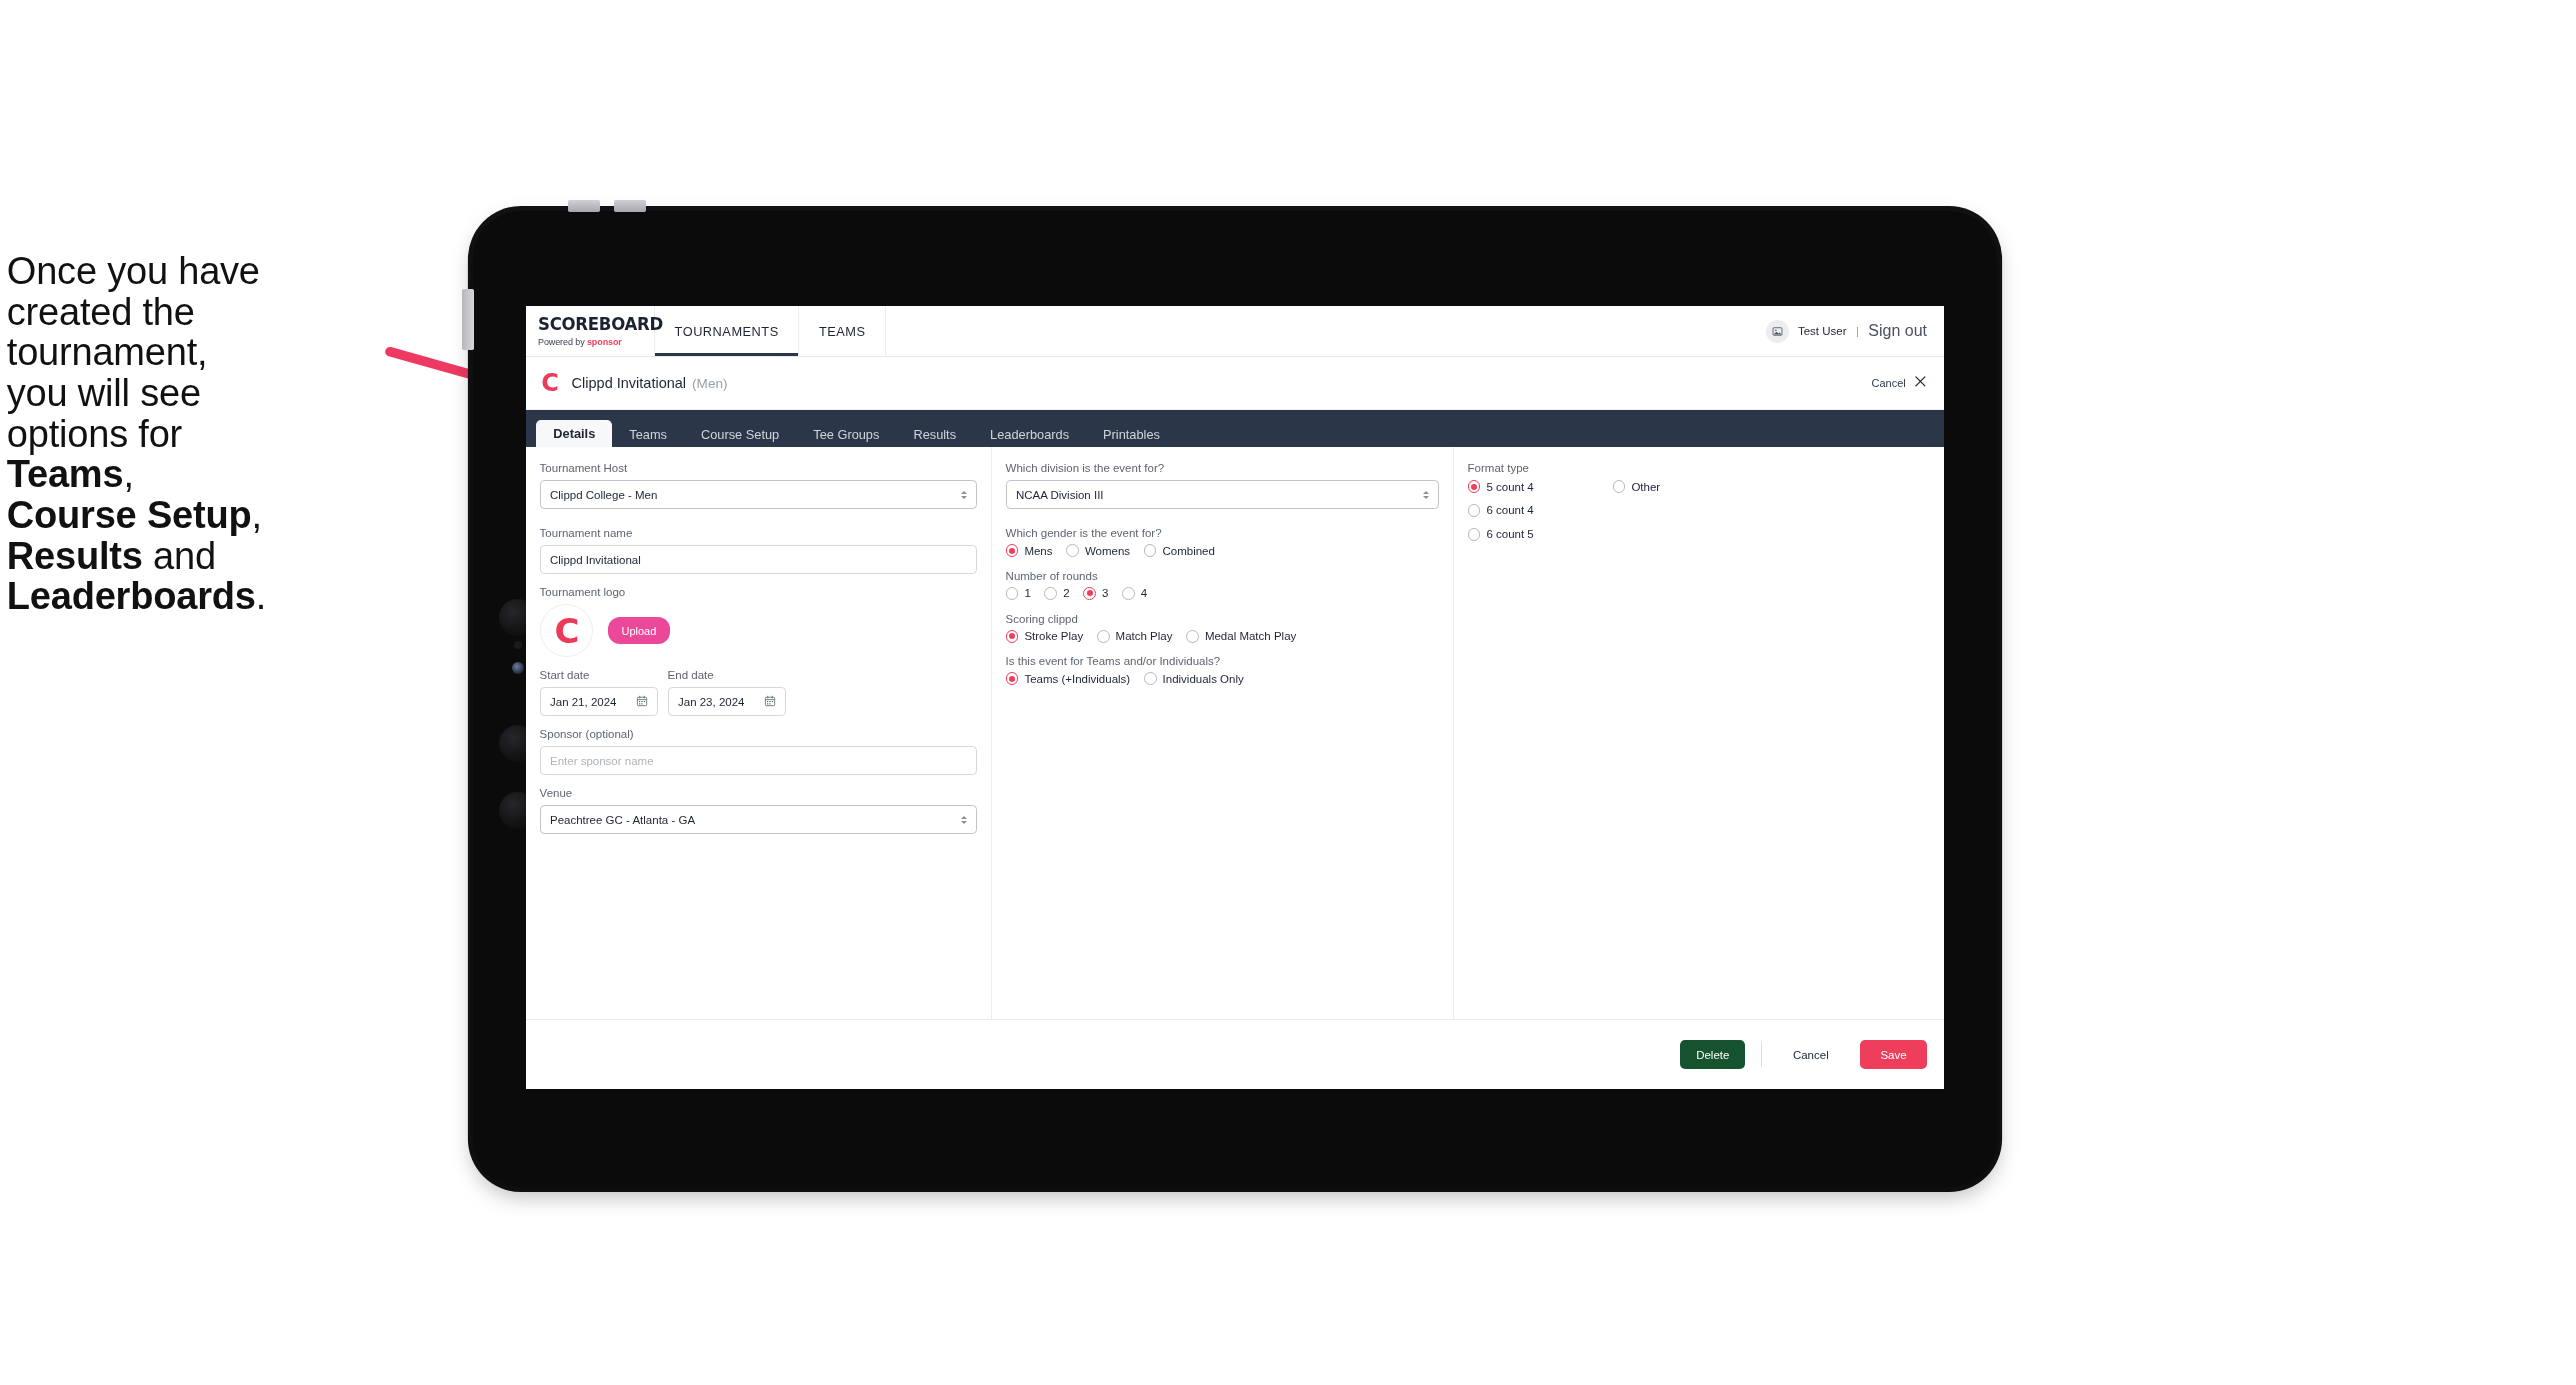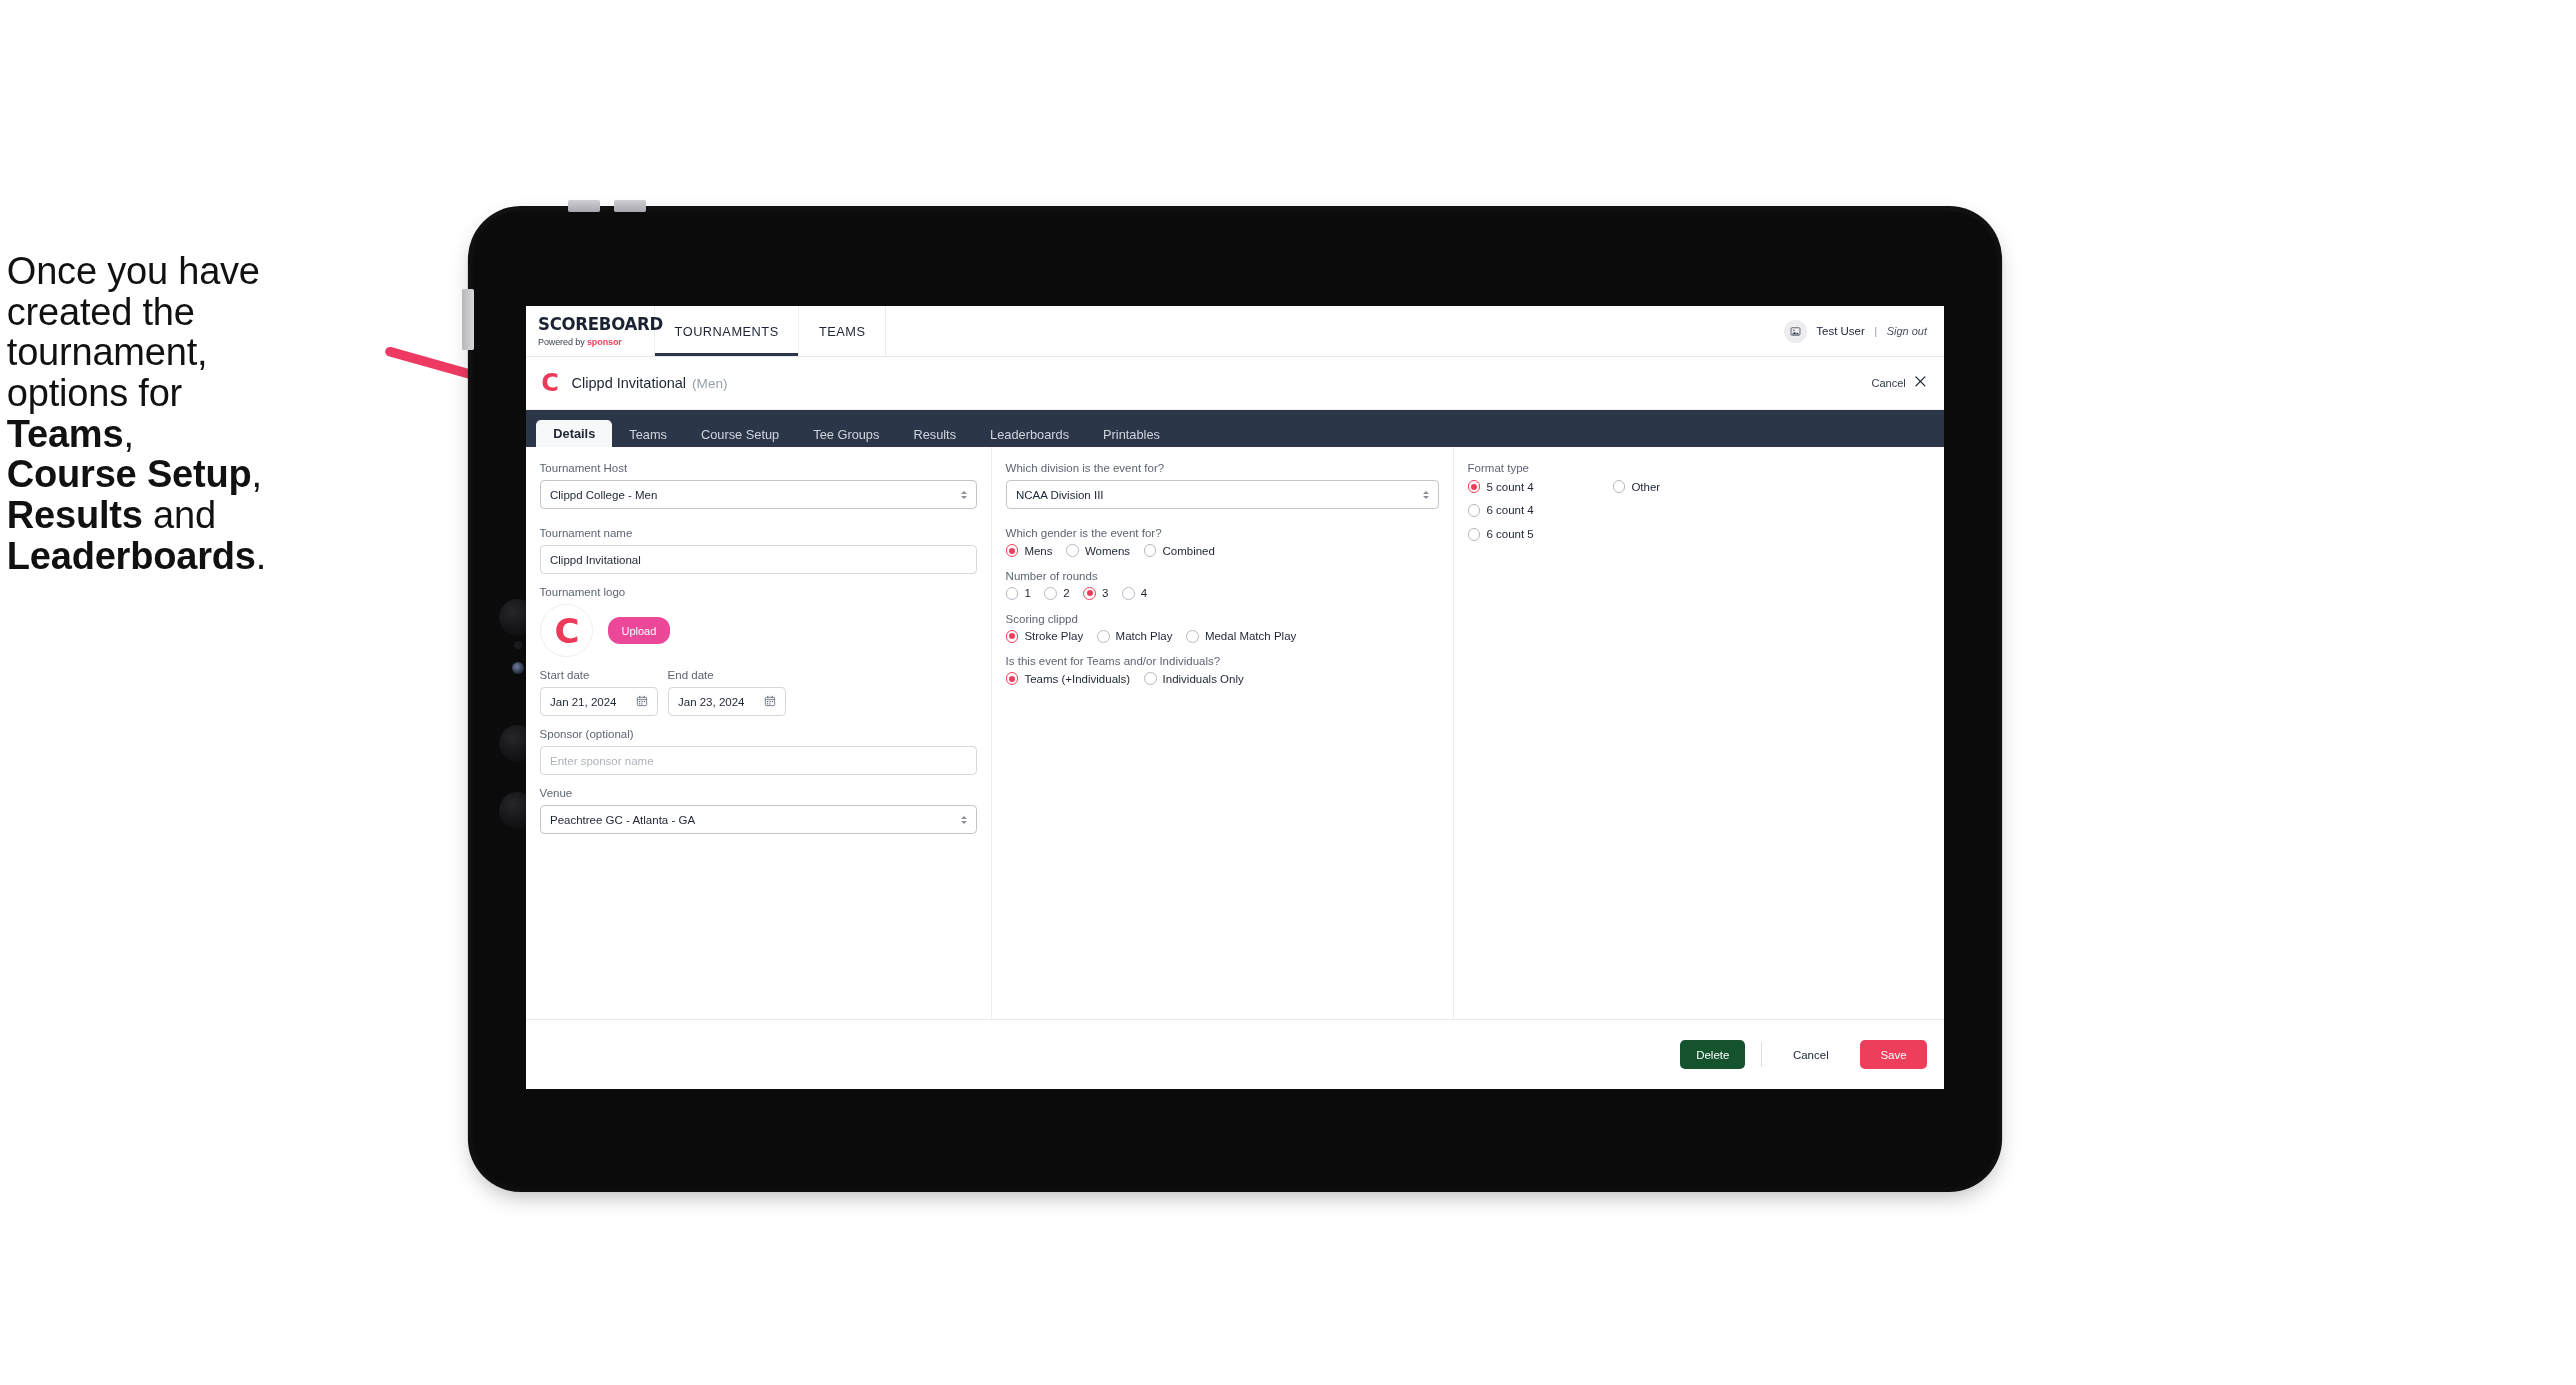--- a/index.html
+++ b/index.html
@@ -96,21 +96,21 @@
   }
   .nav-spacer { flex:1; }
   .userbox { display:flex; align-items:center; gap:9.4px; padding-right: 17px; }
   .avatar {
     width: 23px; height:23px; border-radius:50%; background:#ededf0;
     display:flex; align-items:center; justify-content:center;
   }
   .avatar svg { display:block; }
   .username { font-size: 11.5px; color:#20293a; }
   .pipe { color:#9aa0ab; font-size:11.5px; }
-  .signout { font-size: 11px; color:#4a5160; cursor:pointer;font-style:italic; }
+  .signout { font-size: 16px; color:#4a5160; cursor:pointer; }
 
   
   .tourn-head {
     height: 53px; display:flex; align-items:center; background:#fff;
     padding: 0 17px 0 15.3px; border-bottom:0.9px solid #eeeef0;
   }
   .clippd-c {
     font-family:"DejaVu Sans", sans-serif; font-weight:700; font-size:24px;
     color:#ee3a5a; line-height:1; margin-right: 13.6px; letter-spacing:-0.9px;
   }
@@ -209,20 +209,21 @@
 </style>
 </head>
 <body>
 
 <div class="page">
 
   <div class="caption">
     <div>Once you have</div>
     <div>created the</div>
     <div>tournament,</div>
+    <div>you will see</div>
     <div>options for</div>
     <div><b>Teams</b><span>,</span></div>
     <div><b>Course Setup</b><span>,</span></div>
     <div><b>Results</b><span> and</span></div>
     <div><b>Leaderboards</b><span>.</span></div>
   </div>
 
   <svg class="arrow-svg" viewBox="0 0 3026 1628">
     <g>
       <line x1="458" y1="413" x2="740" y2="492" stroke="#ee3a62" stroke-width="11" stroke-linecap="round"></line>

